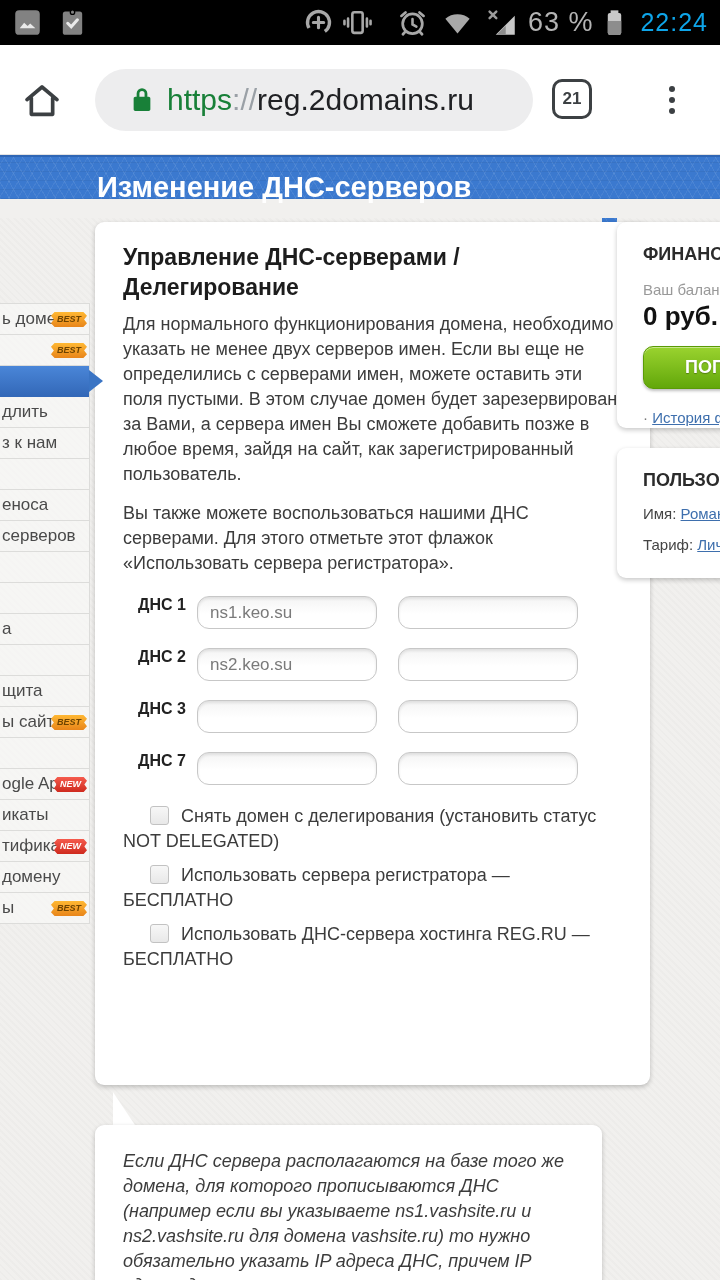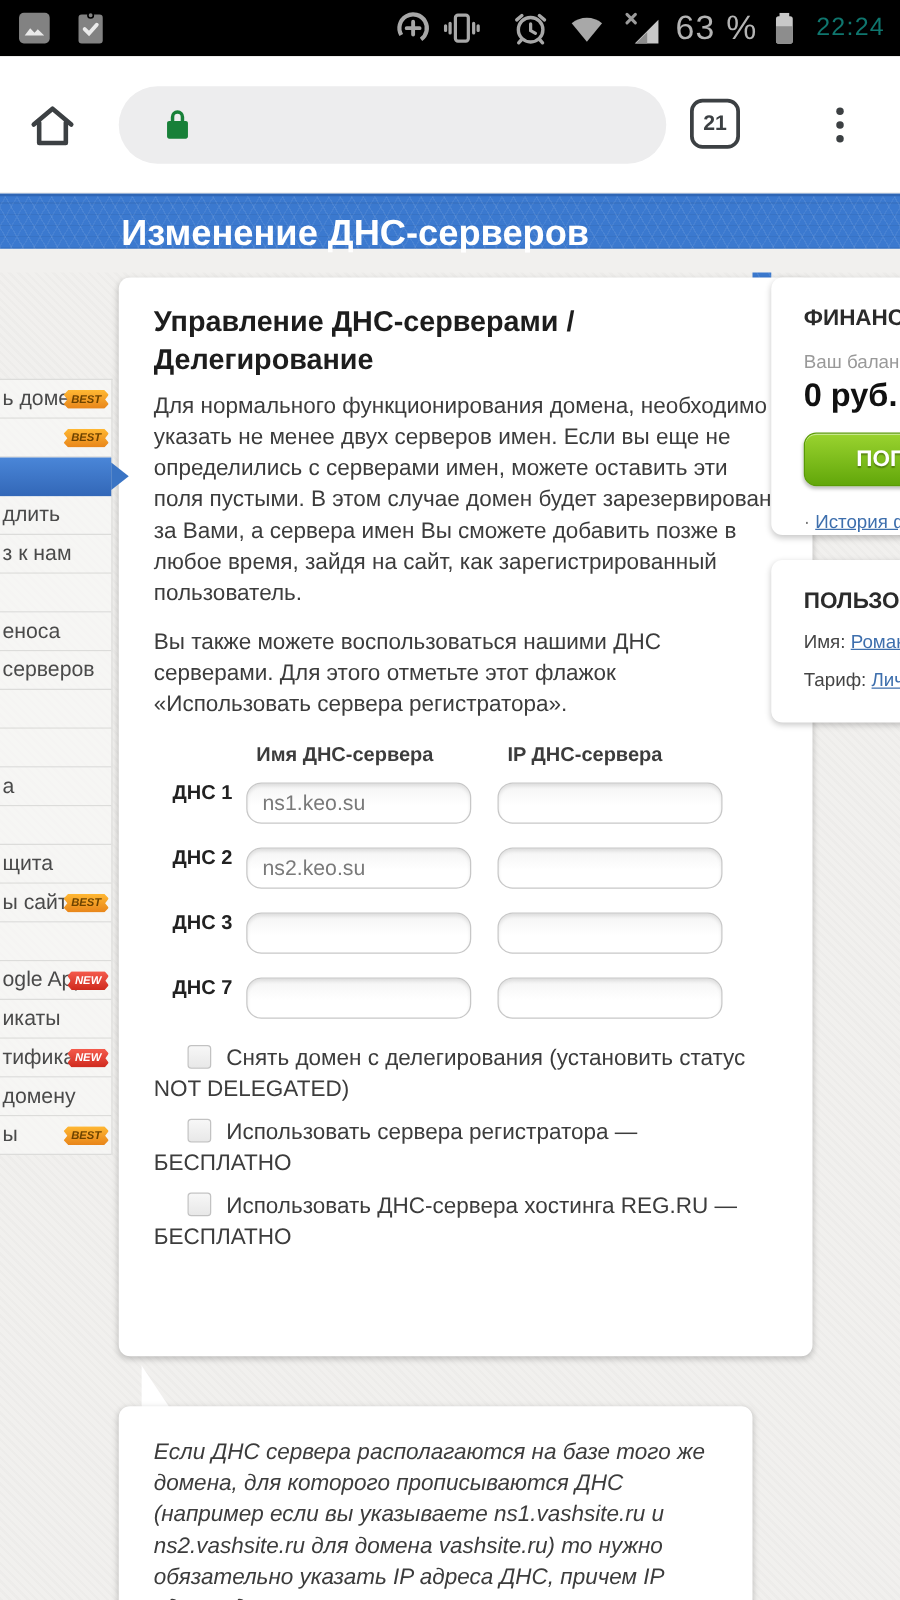--- a/index.html
+++ b/index.html
@@ -5,21 +5,21 @@
   html,body{margin:0;padding:0;background:#555;}
   *{box-sizing:border-box;font-family:"Liberation Sans","DejaVu Sans",sans-serif;}
   #frame{position:relative;width:720px;height:1280px;overflow:hidden;background:#f1f0ee;margin:0 auto;}
 
   
   .status-bar{position:absolute;left:0;top:0;width:720px;height:45px;background:#000;display:flex;align-items:center;padding:15px 12px;}
   .sb-left{display:flex;align-items:center;gap:14px;color:#858585;}
   .sb-right{margin-left:auto;display:flex;align-items:center;color:#a8a8a8;}
   .sb-ic{width:31px;height:31px;display:block;}
   .sb-txt{font-size:27px;color:#b4b4b4;margin:0 6px 0 10px;letter-spacing:1px;}
-  .sb-time{font-size:20px;color:#0f766e;margin-left:10px;letter-spacing:1px;}
+  .sb-time{font-size:25px;color:#0ea5e9;margin-left:10px;letter-spacing:1px;}
   .gap8{margin-left:8px}.gap14{margin-left:14px}.gap24{margin-left:24px}
 
   
   .browser-bar{position:absolute;left:0;top:45px;width:720px;height:110px;background:#fff;border-bottom:1px solid #e3e3e3;}
   .home-ic{position:absolute;left:22px;top:36px;width:40px;height:40px;}
   .url-pill{position:absolute;left:95px;top:24px;width:438px;height:62px;background:#ededee;border-radius:31px;display:flex;align-items:center;padding:0 20px 0 34px;}
   .lock-ic{width:26px;height:30px;margin-right:12px;flex:0 0 auto;}
   .url-text{font-size:30px;white-space:nowrap;color:#202124;}
   .url-scheme{color:#188038;}
   .url-sep{color:#9aa0a6;}
@@ -145,20 +145,21 @@
   </div>
 
   <div class="browser-bar">
     <svg class="home-ic" viewBox="0 0 24 24">
       <path d="M3 11.2L12 3.6l9 7.6M5.6 10.2V20h12.8v-9.8" stroke="#3c4043" stroke-width="2.2" fill="none" stroke-linejoin="round" stroke-linecap="round"></path>
     </svg>
     <div class="url-pill">
       <svg class="lock-ic" viewBox="0 0 24 28">
         <path fill="#188038" d="M7 11V8a5 5 0 0 1 10 0v3h1.2c.9 0 1.6.7 1.6 1.6v10c0 .9-.7 1.6-1.6 1.6H5.8c-.9 0-1.6-.7-1.6-1.6v-10c0-.9.7-1.6 1.6-1.6H7zm2.6 0h4.8V8a2.4 2.4 0 0 0-4.8 0v3z"></path>
       </svg>
+      <span class="url-text"><span class="url-scheme">https</span><span class="url-sep">://</span><span>reg.2domains.ru</span></span>
     </div>
     <div class="tab-box">
         <span>21</span>
       </div>
     <div class="kebab">
         <i></i>
         <i></i>
         <i></i>
       </div>
   </div>
@@ -190,24 +191,20 @@
     <div class="si"><span>тификат</span><span class="badge new">NEW</span></div>
     <div class="si"><span>домену</span></div>
     <div class="si"><span>ы</span><span class="badge best">BEST</span></div>
   </div>
 
   <div class="card main-card">
     <h2>Управление ДНС-серверами / Делегирование</h2>
     <p>Для нормального функционирования домена, необходимо указать не менее двух серверов имен. Если вы еще не определились с серверами имен, можете оставить эти поля пустыми. В этом случае домен будет зарезервирован за Вами, а сервера имен Вы сможете добавить позже в любое время, зайдя на сайт, как зарегистрированный пользователь.</p>
     <p class="p2">Вы также можете воспользоваться нашими ДНС серверами. Для этого отметьте этот флажок «Использовать сервера регистратора».</p>
 
-    <div class="form-head">
-      <span class="fh1">Имя ДНС-сервера</span>
-      <span>IP ДНС-сервера</span>
-    </div>
 
     <div class="dns-row">
       <span class="dns-label">ДНС 1</span>
       <input class="dns-input" type="text" value="ns1.keo.su" style="">
       <input class="dns-input" type="text" value="" style="">
     </div>
     <div class="dns-row">
       <span class="dns-label">ДНС 2</span>
       <input class="dns-input" type="text" value="ns2.keo.su" style="">
       <input class="dns-input" type="text" value="" style="">

